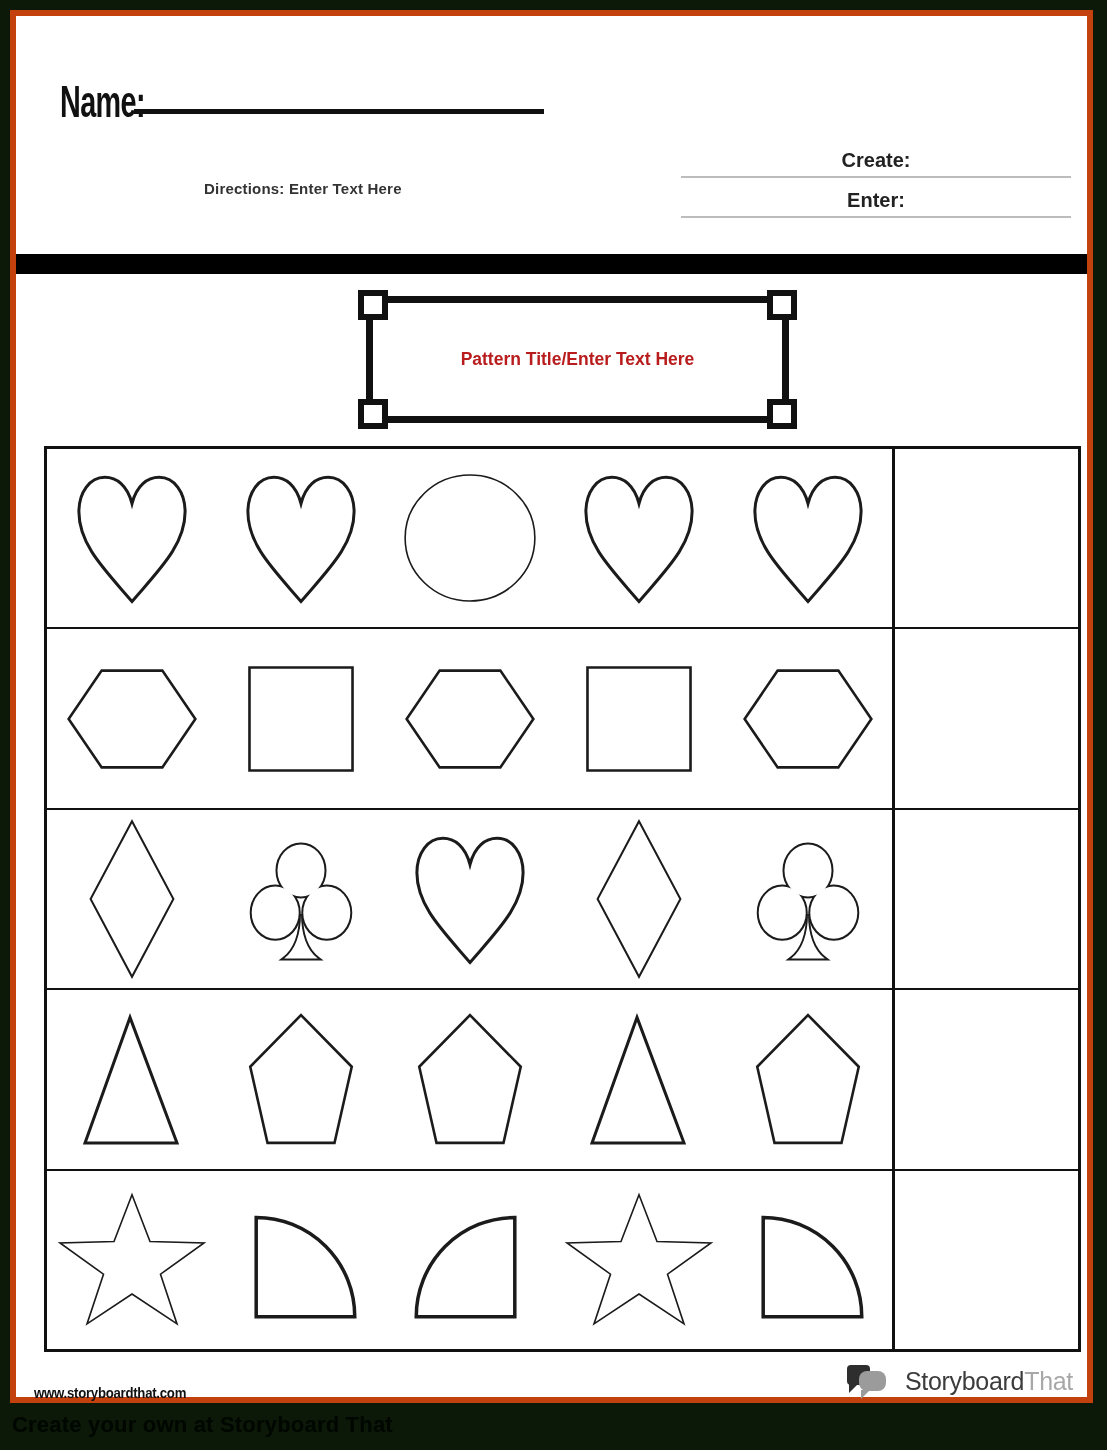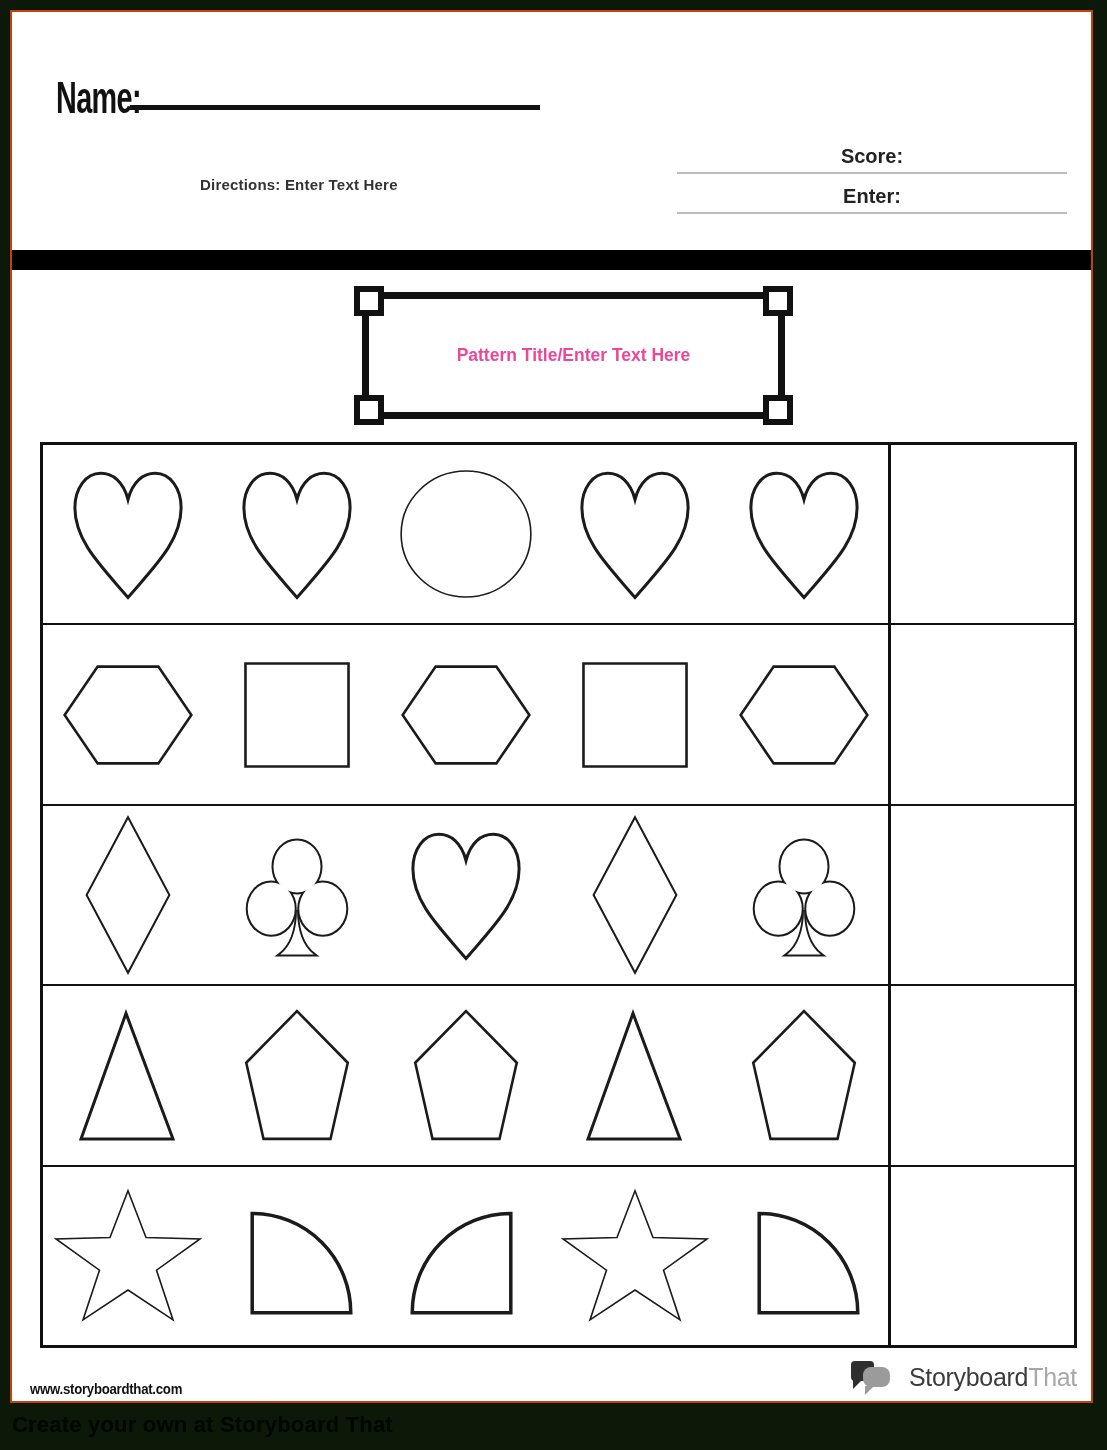--- a/index.html
+++ b/index.html
@@ -7,21 +7,21 @@
     width:1107px;height:1450px;
     background:#0c1808;
     position:relative;
     font-family:"Liberation Sans", sans-serif;
     overflow:hidden;
   }
   .page{
     position:absolute;left:10px;top:10px;
     width:1083px;height:1393px;
     background:#ffffff;
-    border:2px solid #c2410c;
+    border:6px solid #c2410c;
     box-sizing:border-box;
   }
   
   .name-label{
     position:absolute;left:44px;top:60px;
     font-size:45px;font-weight:700;color:#111;
     transform:scaleX(0.64);transform-origin:left top;
     white-space:nowrap;letter-spacing:-1px;
   }
   .name-line{
@@ -48,21 +48,21 @@
     position:absolute;left:0;right:0;top:238px;height:20px;background:#000;
   }
   
   .title-frame{
     position:absolute;left:350px;top:280px;
     width:423px;height:127px;box-sizing:border-box;
     border:7px solid #111;
   }
   .frame-title{
     position:absolute;inset:0;display:flex;align-items:center;justify-content:center;
-    font-size:17.5px;font-weight:700;color:#ec4899;
+    font-size:17.5px;font-weight:700;color:#b91c1c;
   }
   .corner{
     position:absolute;width:30px;height:30px;box-sizing:border-box;
     border:6px solid #111;background:#fff;
   }
   .corner.tl{left:-15px;top:-13px;}
   .corner.tr{right:-15px;top:-13px;}
   .corner.bl{left:-15px;bottom:-13px;}
   .corner.br{right:-15px;bottom:-13px;}
   
@@ -120,21 +120,21 @@
 </head>
 <body>
 
 <div class="page">
 
   <span class="name-label">Name:</span>
   <div class="name-line"></div>
 
   <div class="directions">Directions: Enter Text Here</div>
 
-  <div class="score-label">Score:</div>
+  <div class="score-label">Create:</div>
   <div class="score-line"></div>
   <div class="date-label">Enter:</div>
   <div class="date-line"></div>
 
   <div class="divider-bar"></div>
 
   <div class="title-frame">
     <div class="corner tl"></div>
     <div class="corner tr"></div>
     <div class="corner bl"></div>

